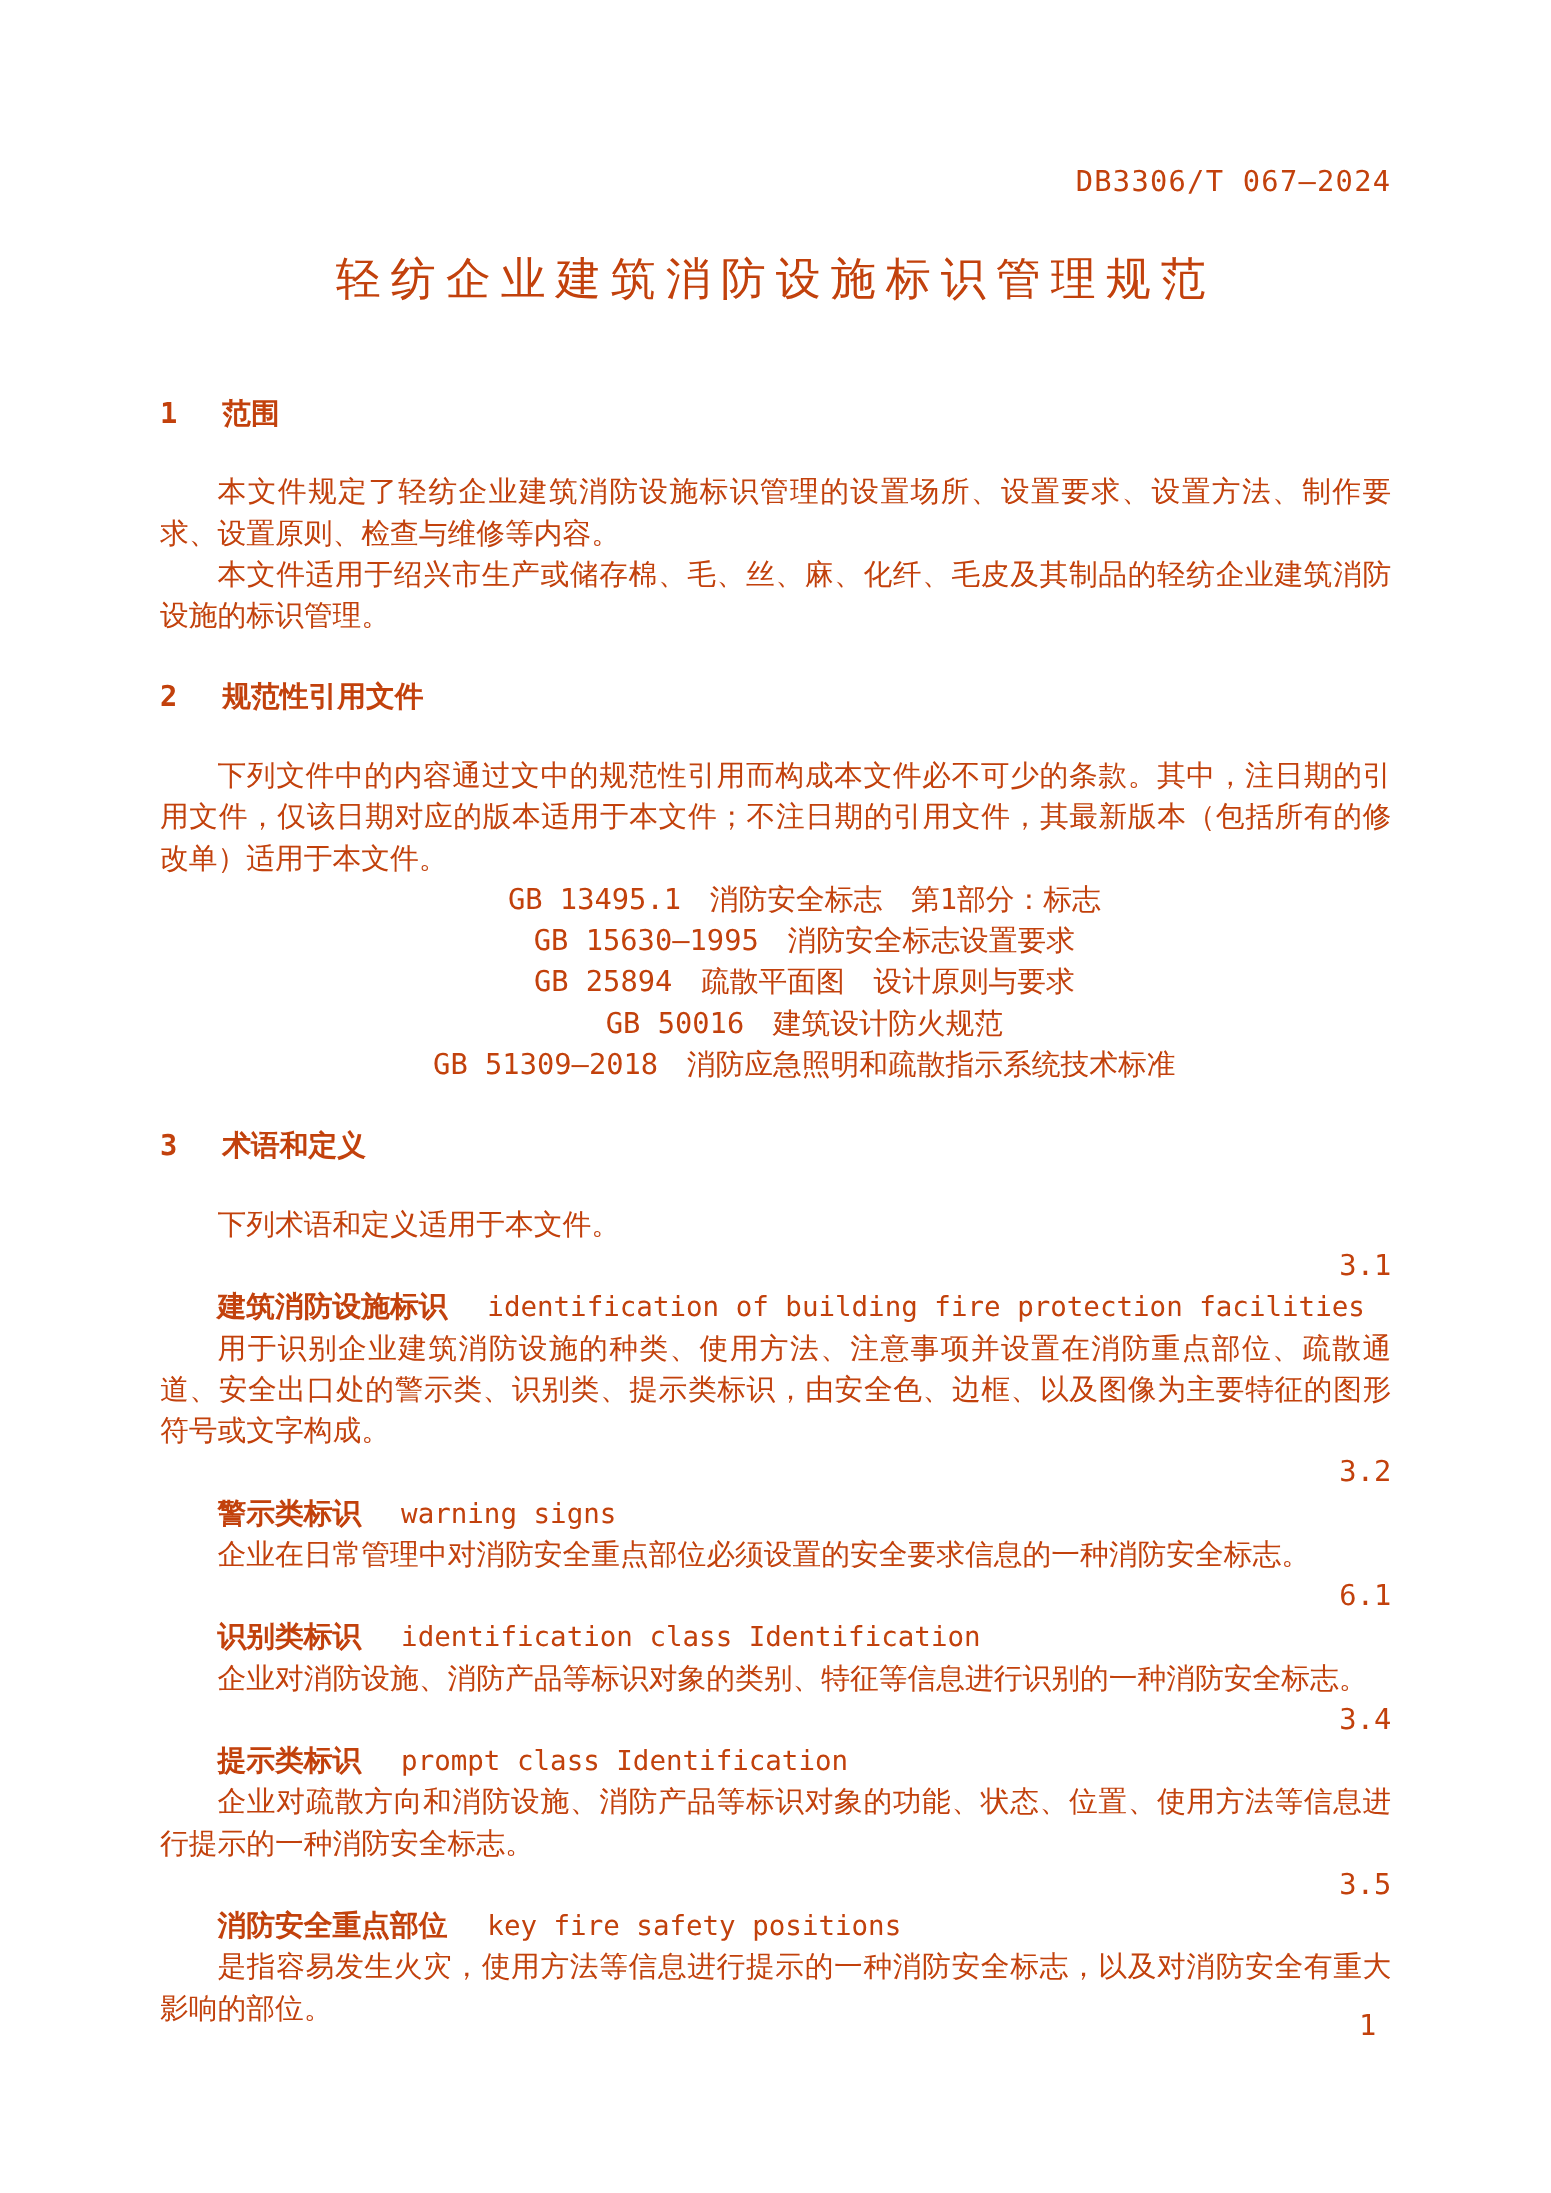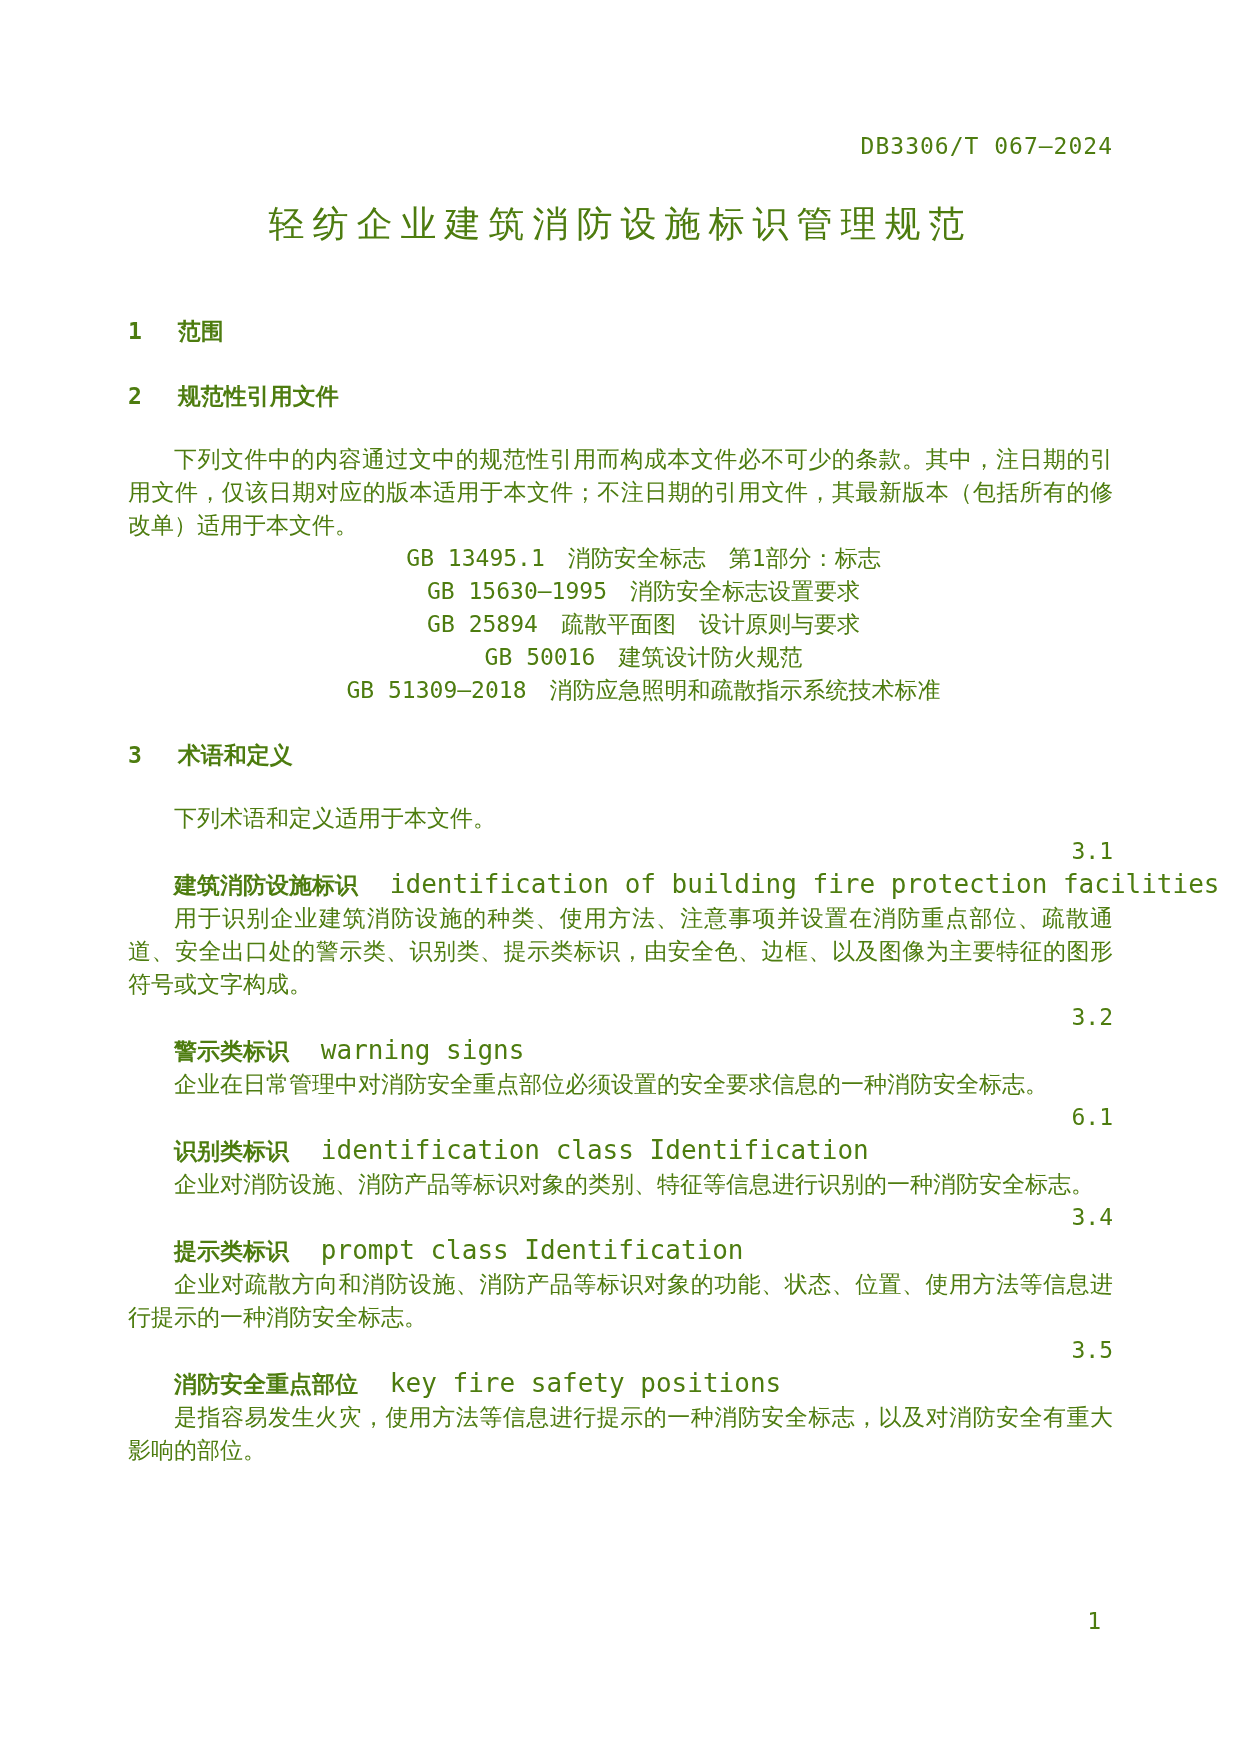--- a/index.html
+++ b/index.html
@@ -1,21 +1,21 @@
 <!DOCTYPE html>
 <html><head>
 <meta charset="utf-8">
 <style>
   html, body { margin: 0; padding: 0; background: #ffffff; }
   .page {
     position: relative;
     width: 1241px;
     height: 1754px;
     background: #ffffff;
-    color: #4d7c0f;
+    color: #c2410c;
     font-family: "DejaVu Sans Mono", "Liberation Sans", sans-serif;
     overflow: hidden;
   }
   .content { padding: 0 128px; }
 
   .header-row {
     padding-top: 130px;
     text-align: right;
     font-size: 23px;
     line-height: 33px;
@@ -44,21 +44,21 @@
 
   .body-text { font-size: 23px; line-height: 33px; text-align: justify; }
   .body-text p { margin: 0; text-indent: 2em; }
 
   .refs { font-size: 23px; line-height: 33px; }
   .ref-item { text-indent: 2em; white-space: nowrap; text-align: center; }
 
   .clause-num { font-size: 23px; line-height: 33px; text-align: right; }
   .term-line { font-size: 23px; line-height: 33px; text-indent: 2em; white-space: nowrap; }
   .term-zh { font-weight: bold; }
-  .term-en { font-size: 26px; margin-left: 18px; }
+  .term-en { font-size: 22px; margin-left: 18px; }
   .term-def { font-size: 23px; line-height: 33px; text-align: justify; text-indent: 2em; margin: 0; }
 
   .page-num {
     position: absolute;
     top: 1605px;
     right: 140px;
     font-size: 23px;
     line-height: 33px;
   }
 </style>
@@ -72,20 +72,24 @@
       <span>DB3306/T 067—2024</span>
     </div>
 
     <div class="doc-title">轻纺企业建筑消防设施标识管理规范</div>
 
     <div class="section-heading" id="heading-scope">
       <span class="sec-num">1</span>
       <span class="sec-label">范围</span>
     </div>
 
+    <div class="body-text">
+      <p>本文件规定了轻纺企业建筑消防设施标识管理的设置场所、设置要求、设置方法、制作要求、设置原则、检查与维修等内容。</p>
+      <p>本文件适用于绍兴市生产或储存棉、毛、丝、麻、化纤、毛皮及其制品的轻纺企业建筑消防设施的标识管理。</p>
+    </div>
 
     <div class="section-heading">
       <span class="sec-num">2</span>
       <span class="sec-label">规范性引用文件</span>
     </div>
 
     <div class="body-text">
       <p>下列文件中的内容通过文中的规范性引用而构成本文件必不可少的条款。其中，注日期的引用文件，仅该日期对应的版本适用于本文件；不注日期的引用文件，其最新版本（包括所有的修改单）适用于本文件。</p>
     </div>
 

